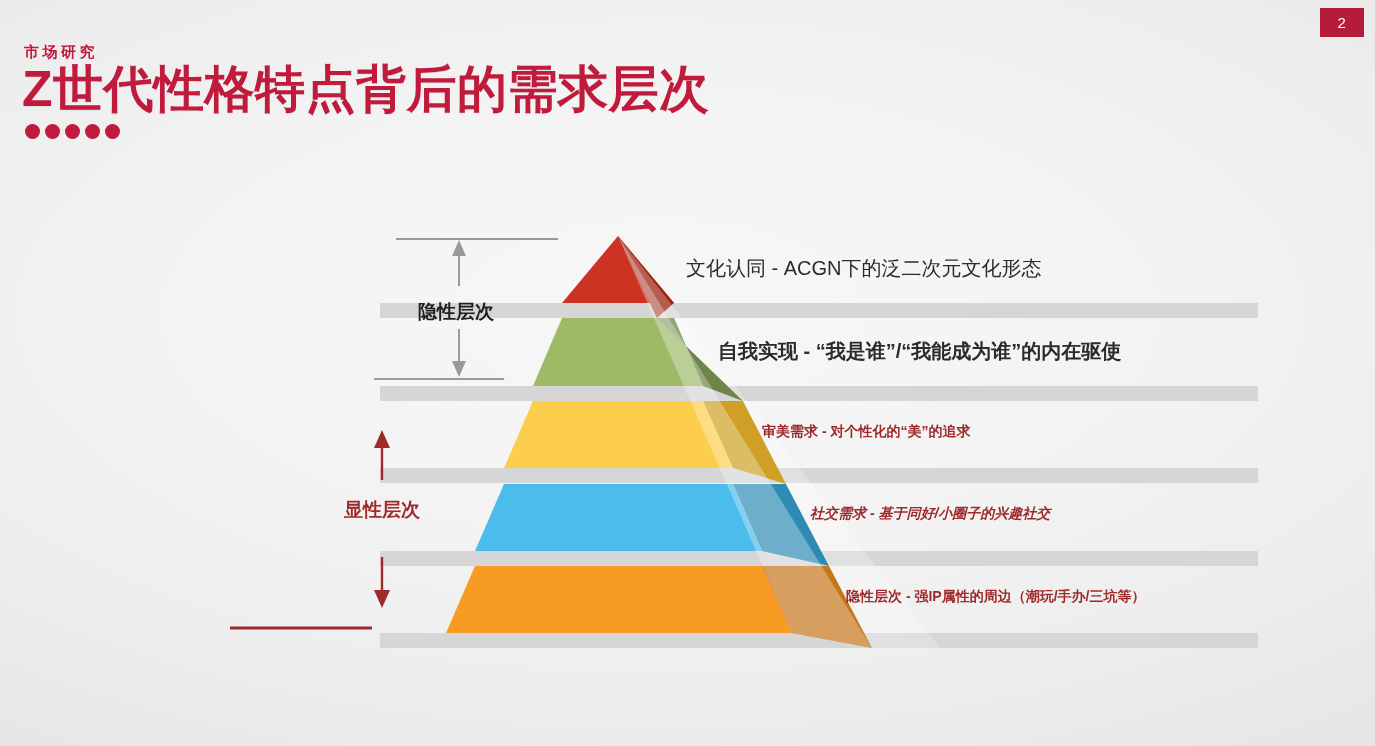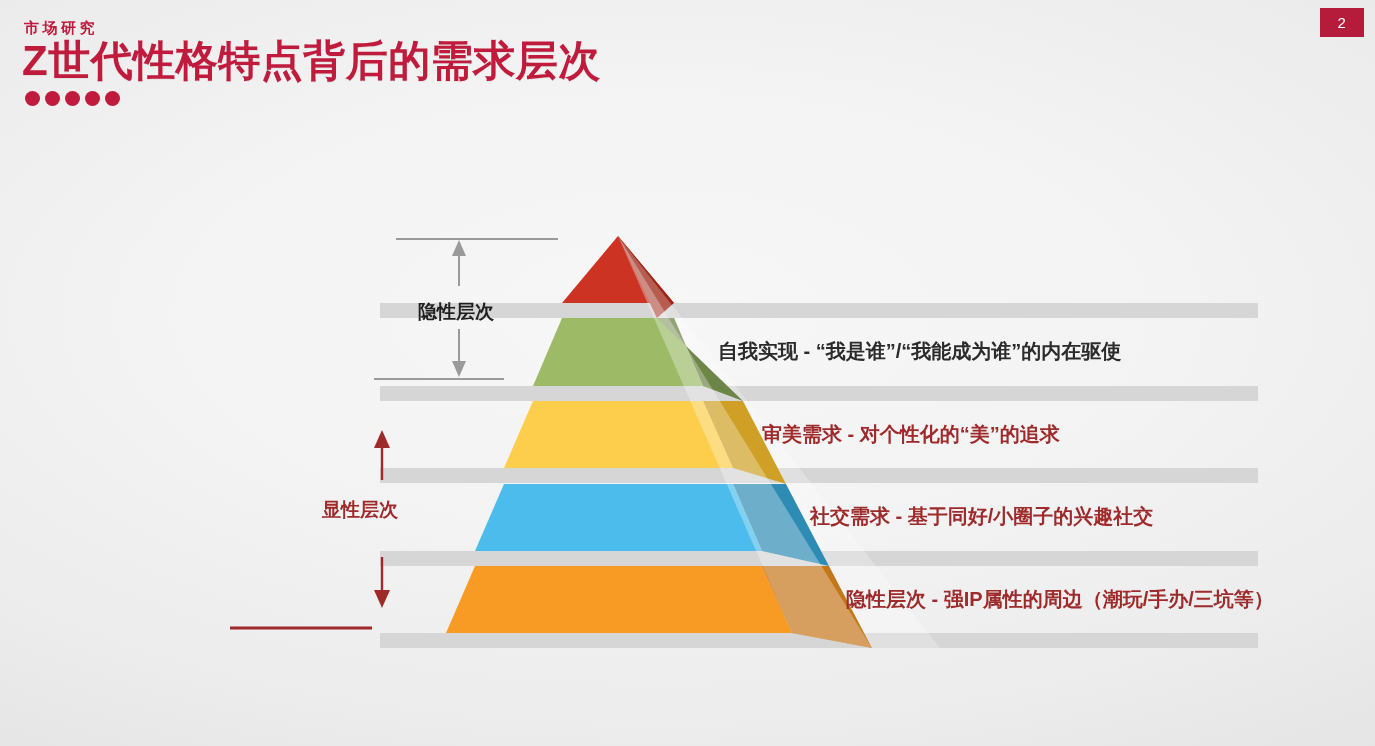--- a/index.html
+++ b/index.html
@@ -51,21 +51,21 @@
   #eyebrow {
     font-size: 15px;
     font-weight: bold;
     color: #b51c3b;
     letter-spacing: 3.5px;
     line-height: 1;
     margin: 0 0 3px 2px;
     white-space: nowrap;
   }
   #main-title {
-    font-size: 42px;
+    font-size: 50px;
     font-weight: bold;
     color: #c01a3c;
     line-height: 1.08;
     letter-spacing: 0.5px;
     margin: 0;
     white-space: nowrap;
     text-shadow: 0 1px 0 rgba(0,0,0,0.06);
   }
   #dot-row {
     margin: 8px 0 0 3px;
@@ -109,21 +109,21 @@
     position: absolute;
     white-space: nowrap;
     line-height: 1;
   }
   .tier-label.implicit {
     font-size: 20px;
     font-weight: normal;
     color: #2b2b2b;
   }
   .tier-label.explicit {
-    font-size: 20px;
+    font-size: 14px;
     font-weight: bold;
     color: #9e2a2b;
   }
 
   .side-label {
     position: absolute;
     white-space: nowrap;
     font-size: 19px;
     font-weight: bold;
     line-height: 1;
@@ -132,21 +132,21 @@
   .side-label.red  { color: #9e2a2b; }
 </style>
 </head>
 <body>
 
 <div id="slide">
 
   <div id="page-badge" style="background: rgb(181, 28, 59);">2</div>
 
   <div id="header">
-    <div id="eyebrow" style="color: rgb(192, 26, 60);">市场研究</div>
+    <div id="eyebrow" style="color: rgb(192, 26, 60); margin-top: 24px;">市场研究</div>
     <h1 id="main-title" style="color: rgb(192, 26, 60);">Z世代性格特点背后的需求层次</h1>
     <div id="dot-row">
       <span class="hdot" style="background: rgb(192, 26, 60);"></span>
       <span class="hdot" style="background: rgb(192, 26, 60);"></span>
       <span class="hdot" style="background: rgb(192, 26, 60);"></span>
       <span class="hdot" style="background: rgb(192, 26, 60);"></span>
       <span class="hdot" style="background: rgb(192, 26, 60);"></span>
     </div>
   </div>
 
@@ -203,26 +203,27 @@
         <line x1="382" y1="480" x2="382" y2="441"></line>
         <line x1="382" y1="557" x2="382" y2="595"></line>
       </g>
       <polygon points="382,430 374,448 390,448" fill="#9e2a2b"></polygon>
       <polygon points="382,608 374,590 390,590" fill="#9e2a2b"></polygon>
       <line x1="230" y1="628" x2="372" y2="628" stroke="#9e2a2b" stroke-width="3"></line>
 
     </svg>
   </div>
 
+  <div class="tier-label implicit" style="left: 686px; top: 258px; color: rgb(43, 43, 43); font-weight: normal;">文化认同 - ACGN下的泛二次元文化形态</div>
 
   <div class="tier-label implicit" style="left: 718px; top: 341px; color: rgb(43, 43, 43); font-weight: bold;">自我实现 - “我是谁”/“我能成为谁”的内在驱使</div>
 
   <div class="tier-label explicit" style="left: 762px; top: 424px; color: rgb(158, 42, 43); font-weight: bold;">审美需求 - 对个性化的“美”的追求</div>
 
-  <div class="tier-label explicit" style="left: 810px; top: 506px; color: rgb(158, 42, 43); font-weight: bold;">社交需求 - 基于同好/小圈子的兴趣社交</div>
+  <div class="tier-label explicit" style="left: 810px; top: 506px; color: rgb(158, 42, 43); font-weight: bold; font-style: italic;">社交需求 - 基于同好/小圈子的兴趣社交</div>
 
   <div class="tier-label explicit" style="left: 846px; top: 589px; color: rgb(158, 42, 43); font-weight: bold;">隐性层次 - 强IP属性的周边（潮玩/手办/三坑等）</div>
 
   <div class="side-label gray" style="left: 418px; top: 302px; color: rgb(31, 31, 31);">隐性层次</div>
 
-  <div class="side-label red" style="left: 322px; top: 500px; color: rgb(158, 42, 43); text-align: center;">显性层次</div>
+  <div class="side-label red" style="left: 344px; top: 500px; color: rgb(158, 42, 43); text-align: center;">显性层次</div>
 
 </div>
 
 </body></html>

